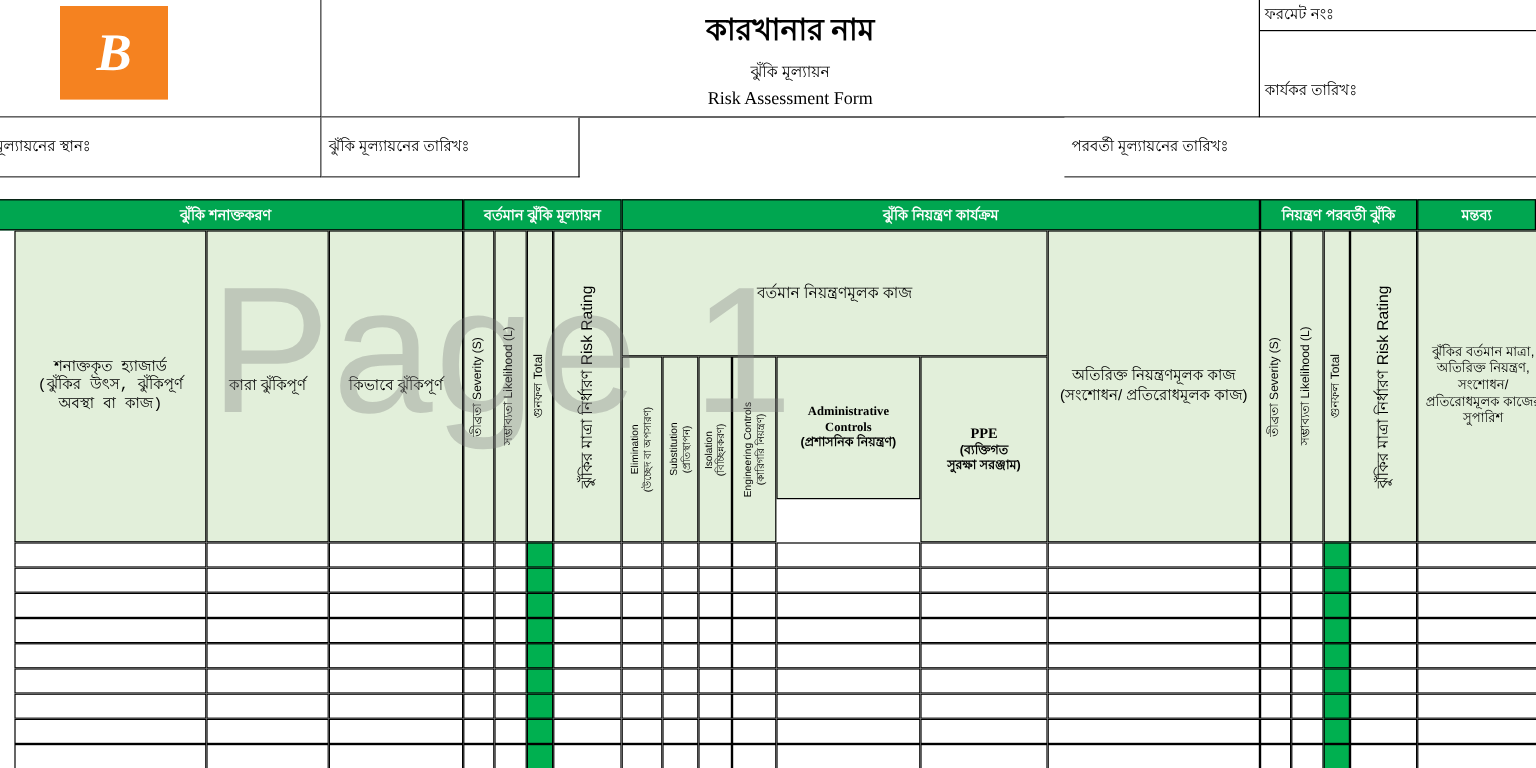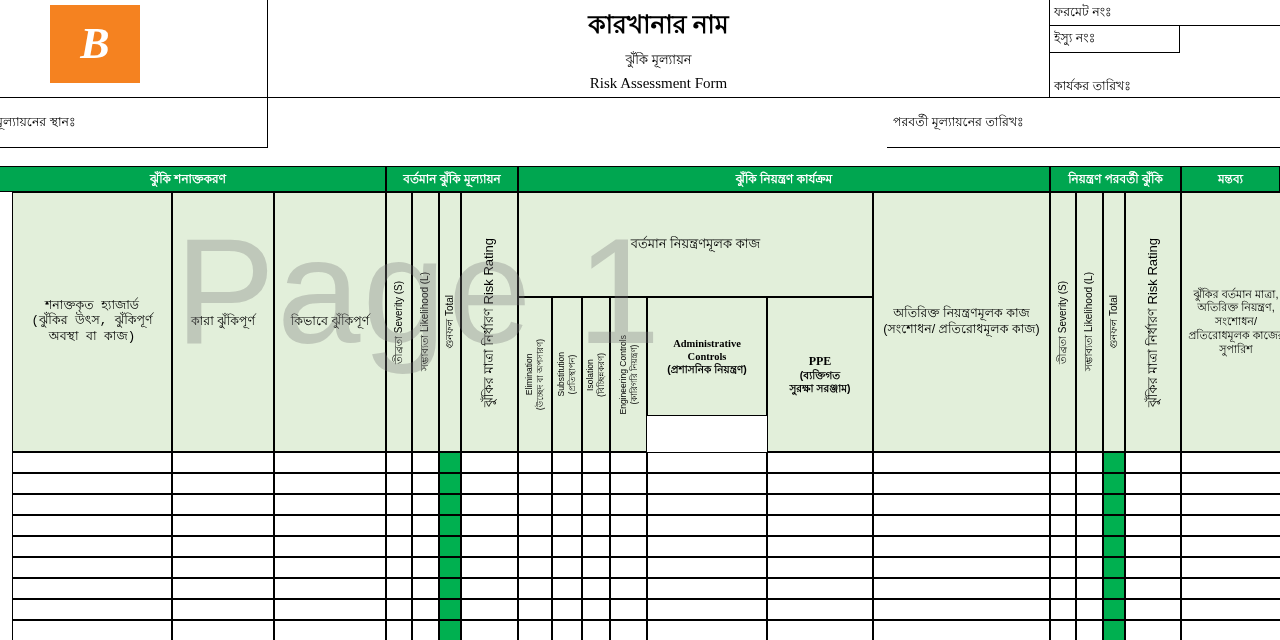--- a/index.html
+++ b/index.html
@@ -131,32 +131,32 @@
 
   <div id="title-block">
     <div id="factory-name">কারখানার নাম</div>
     <div id="risk-assess-bn">ঝুঁকি মূল্যায়ন</div>
     <div id="risk-assess-en">Risk Assessment Form</div>
   </div>
 
   <div class="meta-row" style="left:1050px; top:0; width:230px; height:26px; border-right:none;">
     <span>ফরমেট নংঃ</span>
   </div>
-  <div class="meta-row" style="left:1050px; top:26px; width:130px; height:27px; border-right:1px solid #000;">
-    <span>ইস্যু নংঃ</span>
-  </div>
   <div class="meta-row" style="left:1180px; top:26px; width:100px; height:27px; border-right:none;margin-top:30px;">
     <span>রিভিশন নংঃ</span>
   </div>
-  <div class="meta-row" style="left:1050px; top:53px; width:230px; height:45px; border-right:none; align-items:flex-end; padding-top:2px;">
+  <div class="meta-row" style="left:1050px; top:53px; width:230px; height:45px; border-right:none; align-items:center; padding-top:2px;">
     <span>কার্যকর তারিখঃ</span>
   </div>
 
   <div class="inforow" style="left:-10px; width:278px;">
     <span>মূল্যায়নের স্থানঃ</span>
+  </div>
+  <div class="inforow" style="left:268px; width:215px;">
+    <span>ঝুঁকি মূল্যায়নের তারিখঃ</span>
   </div>
   <div class="inforow" style="left:871px; width:409px; border-right:none;margin-left:16px;">
     <span>পরবর্তী মূল্যায়নের তারিখঃ</span>
   </div>
 
   <div class="cell noborder" style="left:0; top:148px; width:1280px; height:14px; background:#fff;"></div>
 
   <div class="cell band-green" style="left:-10px; top:166px; width:396px; height:26px;">
     <span>ঝুঁকি শনাক্তকরণ</span>
   </div>

